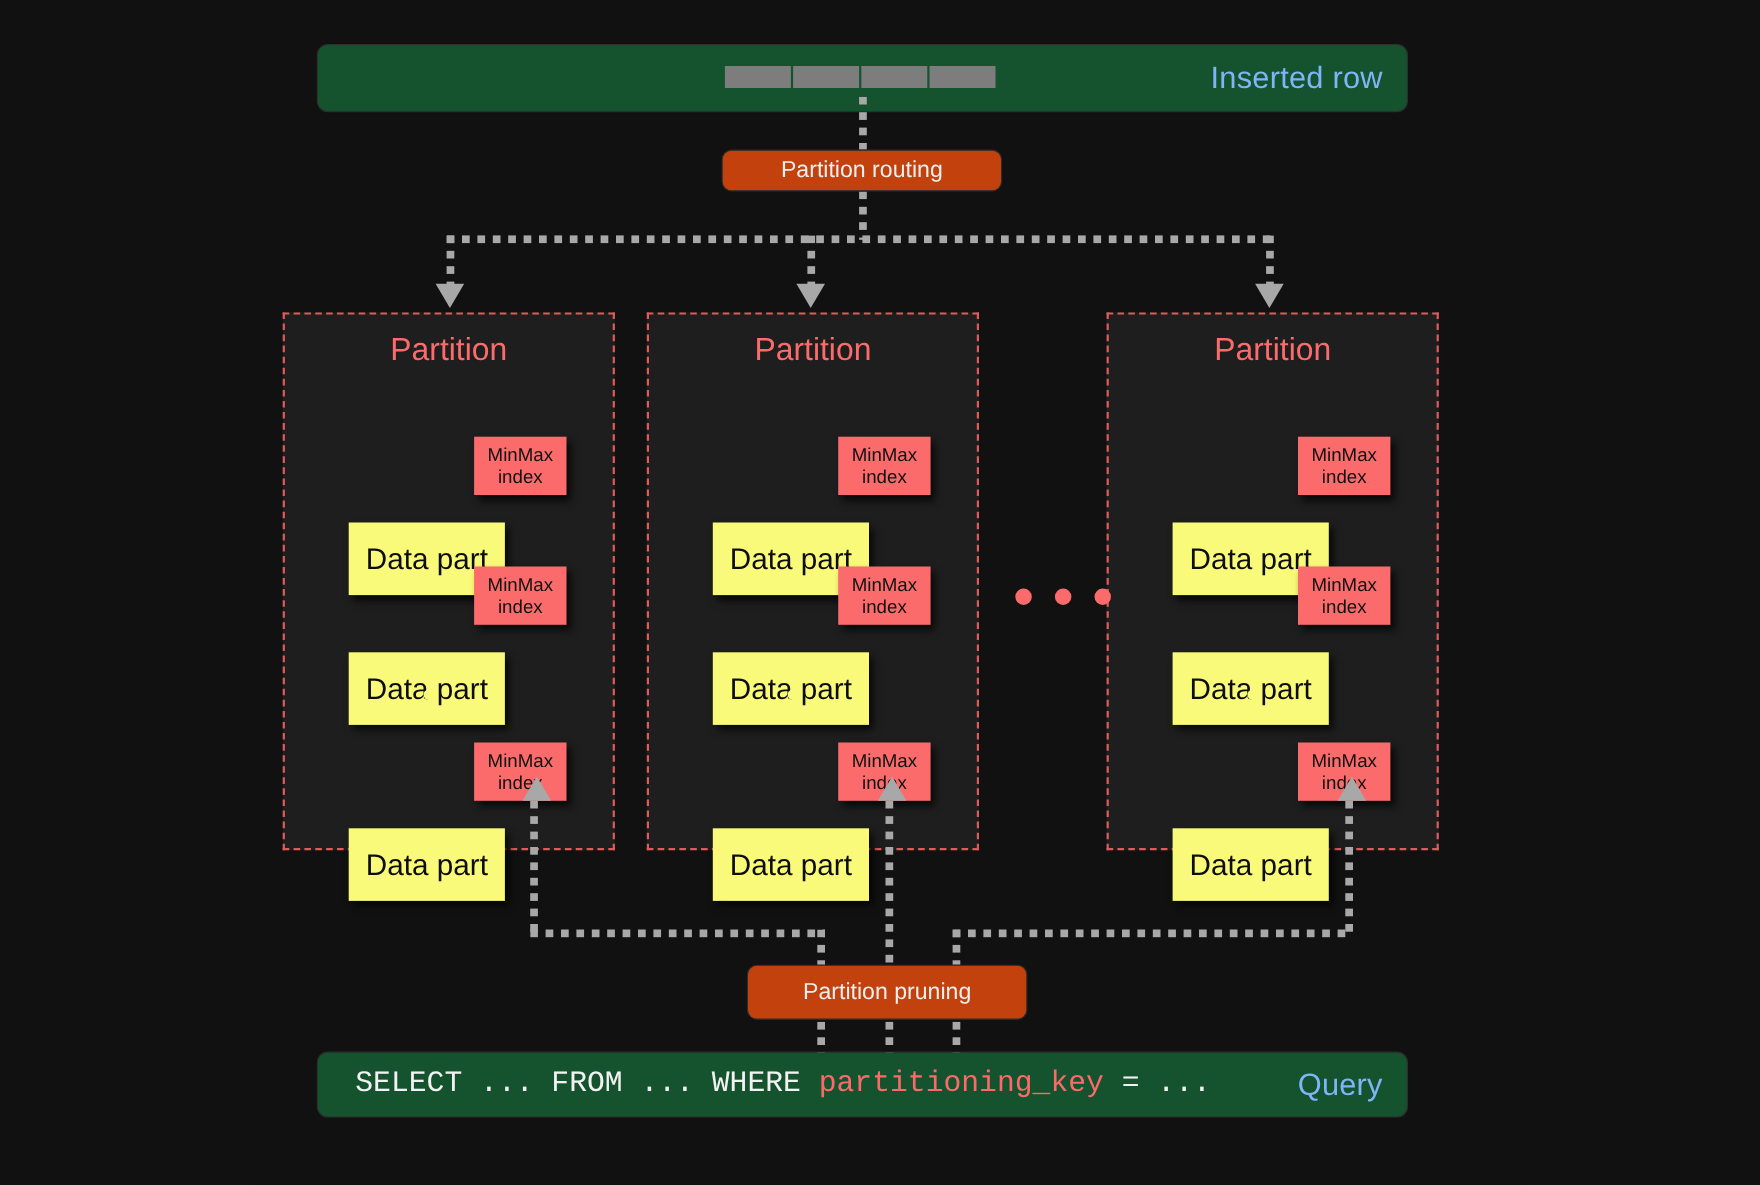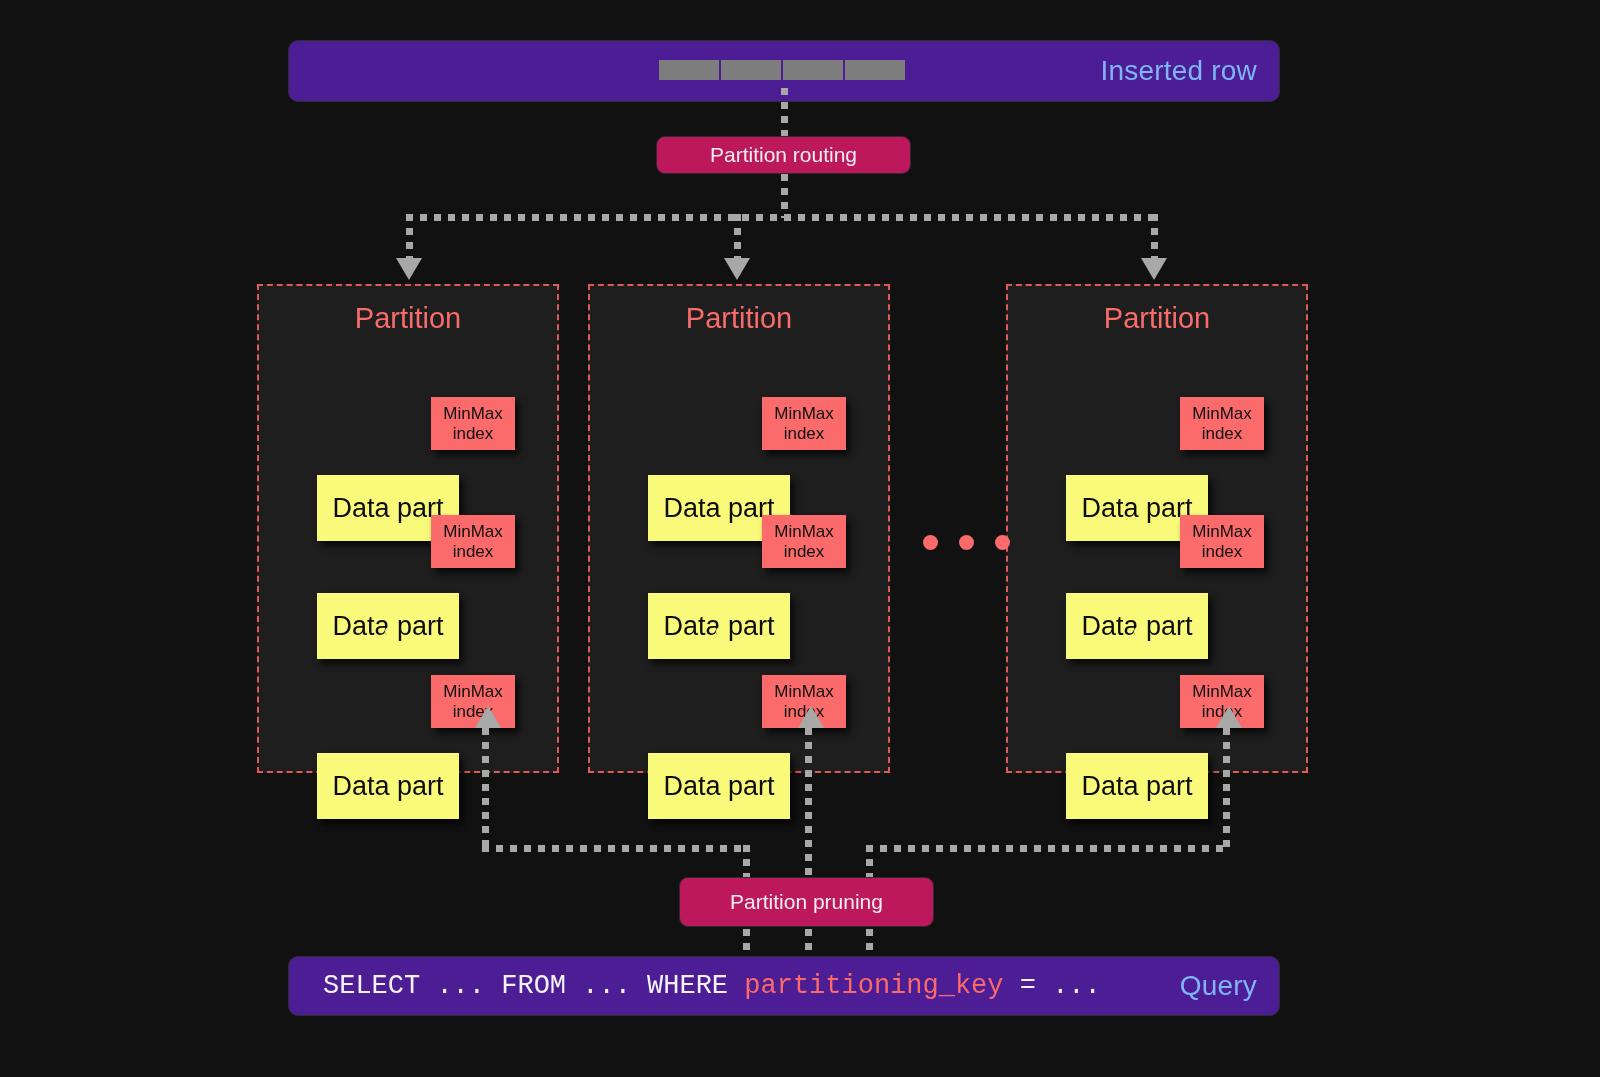--- a/index.html
+++ b/index.html
@@ -14,21 +14,21 @@
     position: relative;
     width: 1600px;
     height: 1077px;
     background: #111111;
     overflow: hidden;
   }
 
   
   .bar {
     position: absolute;
-    background: #4c1d95;
+    background: #14532d;
     border: 1px solid #2e2e2e;
     border-radius: 10px;
     box-sizing: border-box;
   }
   #inserted-row-bar { left: 288px; top: 40px;  width: 992px; height: 62px; }
   #query-bar        { left: 288px; top: 956px; width: 992px; height: 60px; }
 
   .corner-label {
     position: absolute;
     right: 22px;
@@ -63,21 +63,21 @@
     font-family: "Liberation Mono", "DejaVu Sans Mono", monospace;
     font-size: 27px;
     color: #f2f2f2;
     white-space: pre;
   }
   #query-text .key { color: #fb6a6a; }
 
   
   .pill {
     position: absolute;
-    background: #be185d;
+    background: #c2410c;
     border: 1px solid #2c2c2c;
     border-radius: 9px;
     color: #efefef;
     font-size: 21px;
     display: flex;
     align-items: center;
     justify-content: center;
     box-sizing: border-box;
     z-index: 6;
   }

